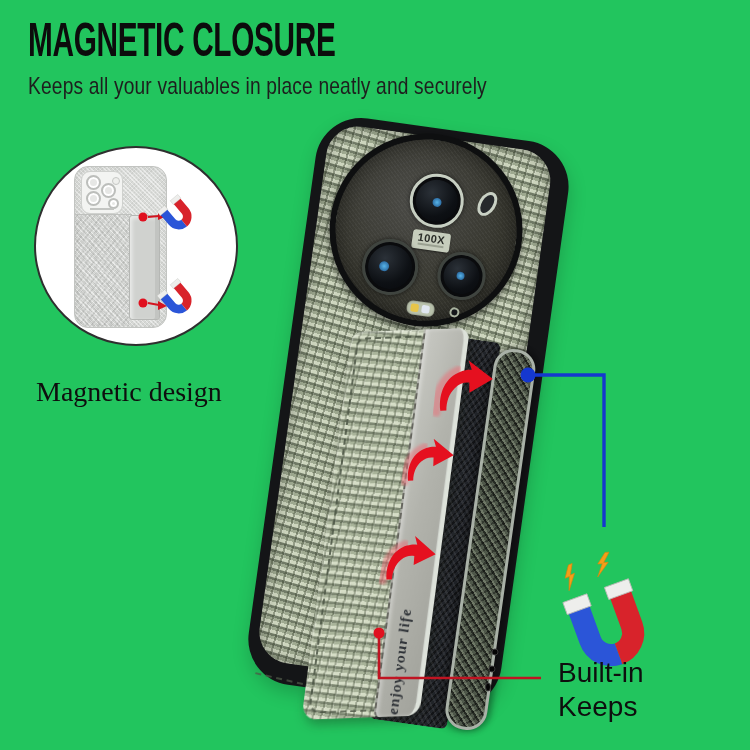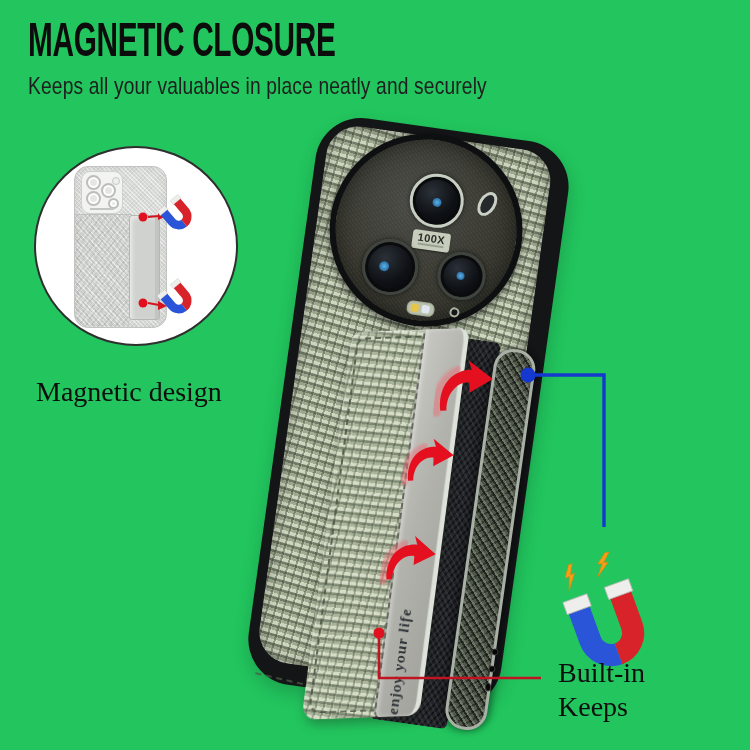--- a/index.html
+++ b/index.html
@@ -107,21 +107,21 @@
         background:linear-gradient(100deg,#c7c8c2 0%,#b2b3ac 45%,#a2a39c 100%);
         border-left:2px dashed #63635c;border-right:5px solid #dde2da;
         box-shadow:inset 2px 0 4px rgba(255,255,255,.4);}
   .flap-slogan{position:absolute;left:8px;top:208px;height:180px;
         writing-mode:vertical-rl;transform:rotate(180deg);
         font-family:"Liberation Serif",serif;font-style:italic;font-weight:bold;
         font-size:15.5px;letter-spacing:1px;color:#2e3237;white-space:nowrap;}
   
   .overlay{position:absolute;left:0;top:0;pointer-events:none;}
   
-  .label-built-in{position:absolute;left:558px;top:656px;font-family:Liberation Serif, serif;
+  .label-built-in{position:absolute;left:558px;top:656px;font-family:Liberation Sans, sans-serif;
         font-size:28px;line-height:34px;color:#0e0e0e;}
 </style>
 </head>
 <body>
 
 <div class="stage">
 
   <div class="title">MAGNETIC CLOSURE</div>
   <div class="subtitle">Keeps all your valuables in place neatly and securely</div>
 

